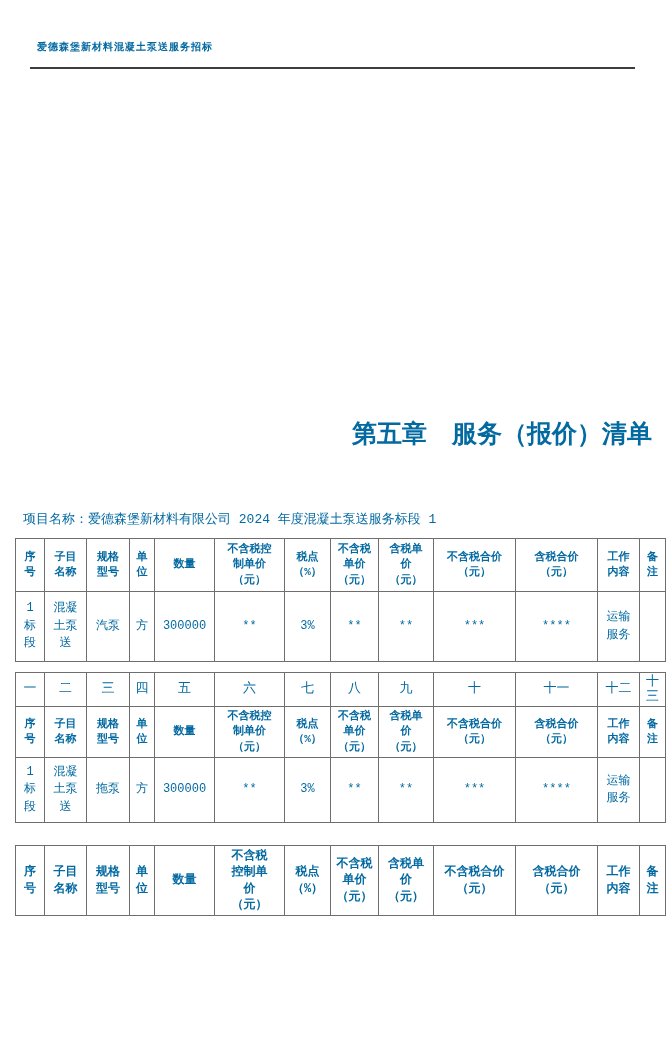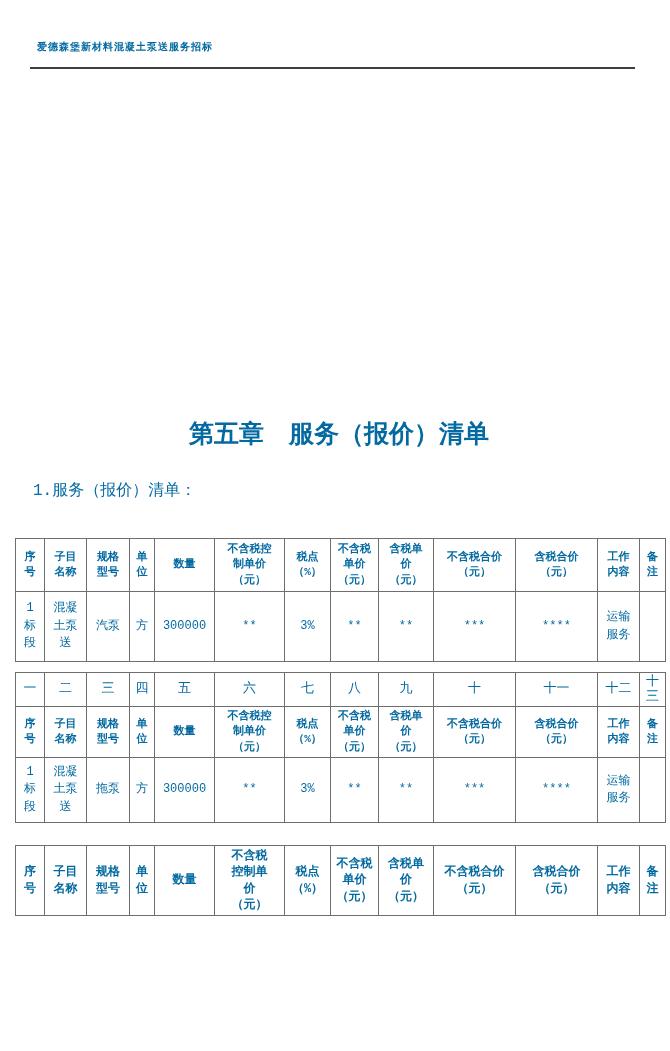--- a/index.html
+++ b/index.html
@@ -27,24 +27,23 @@
     width: 605px;
     height: 2px;
     background: #3d3d3d;
   }
   .chapter-title {
     position: absolute;
     left: 0;
     width: 652px;
     top: 417px;
     margin: 0;
-    text-align: center;
+    text-align: right;
     font-size: 25px;
     font-weight: bold;
-    padding-left: 13px;
   }
   .list-heading {
     position: absolute;
     left: 33px;
     top: 480px;
     font-size: 16px;
     font-weight: 500;
   }
   .project-line {
     position: absolute;
@@ -91,21 +90,21 @@
 </style>
 </head>
 <body>
 
 <div class="page">
 
   <div class="running-header">爱德森堡新材料混凝土泵送服务招标</div>
   <div class="header-rule"></div>
 
   <h1 class="chapter-title">第五章　服务（报价）清单</h1>
-  <div class="list-heading">1.服务（报价）清单：</div>
+  <div class="project-line">项目名称：爱德森堡新材料有限公司 2024 年度混凝土泵送服务标段 1</div>
 
   <table class="quote" id="table1">
     <colgroup>
       <col style="width:29px">
         <col style="width:42px">
         <col style="width:43px">
         <col style="width:25px">
       <col style="width:60px">
         <col style="width:70px">
         <col style="width:46px">

